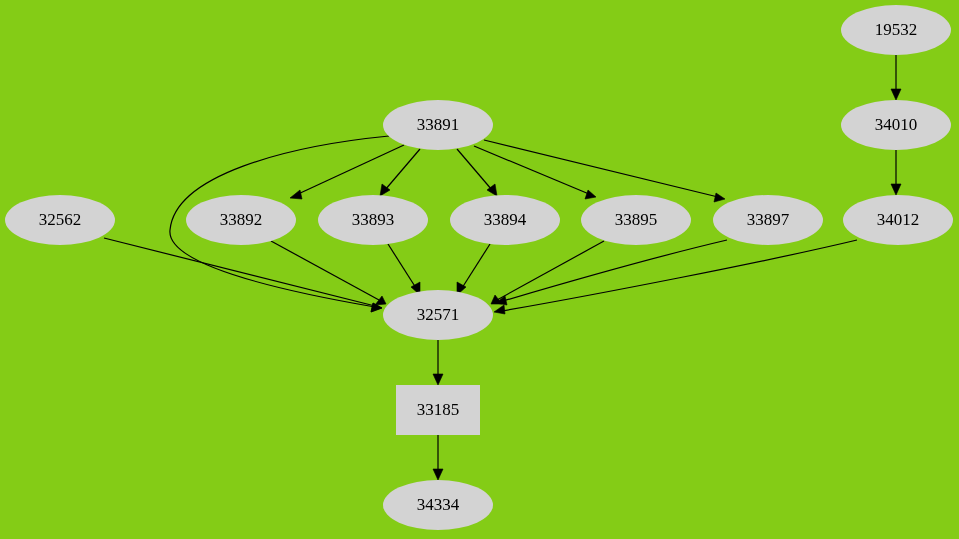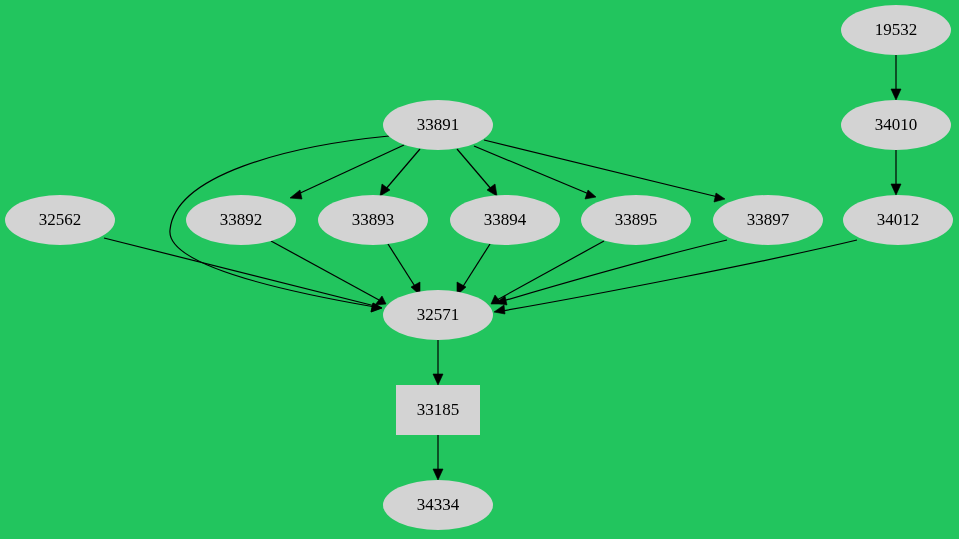--- a/index.html
+++ b/index.html
@@ -46,21 +46,21 @@
   }
   .edge-head {
     fill: #000000;
     stroke: #000000;
     stroke-width: 0.6px;
   }
 </style>
 </head>
 <body>
 
-<div id="graph-canvas" style="background: #22c55e;">
+<div id="graph-canvas" style="background: #84cc16;">
   <svg id="graph-svg" viewBox="0 0 959 539">
     <g id="edges-layer">
         <g>
           <path class="edge-path" d="M896,55 L896,93" stroke="#000000"></path>
           <polygon class="edge-head" points="896,100 891,89 901,89" fill="#000000"></polygon>
         </g>
         <g>
           <path class="edge-path" d="M896,150 L896,188" stroke="#000000"></path>
           <polygon class="edge-head" points="896,195 891,184 901,184" fill="#000000"></polygon>
         </g>

